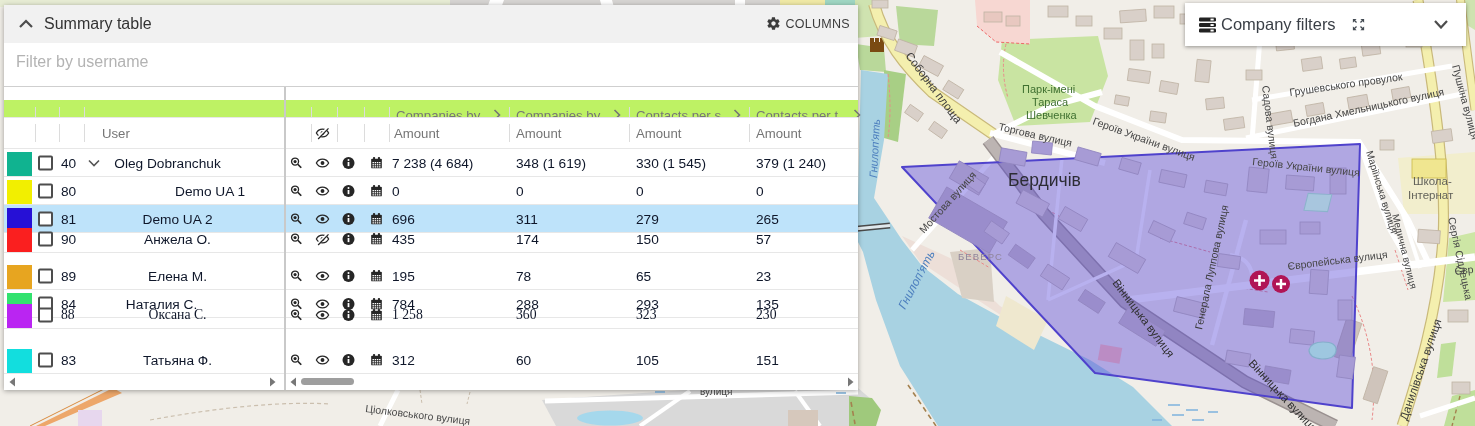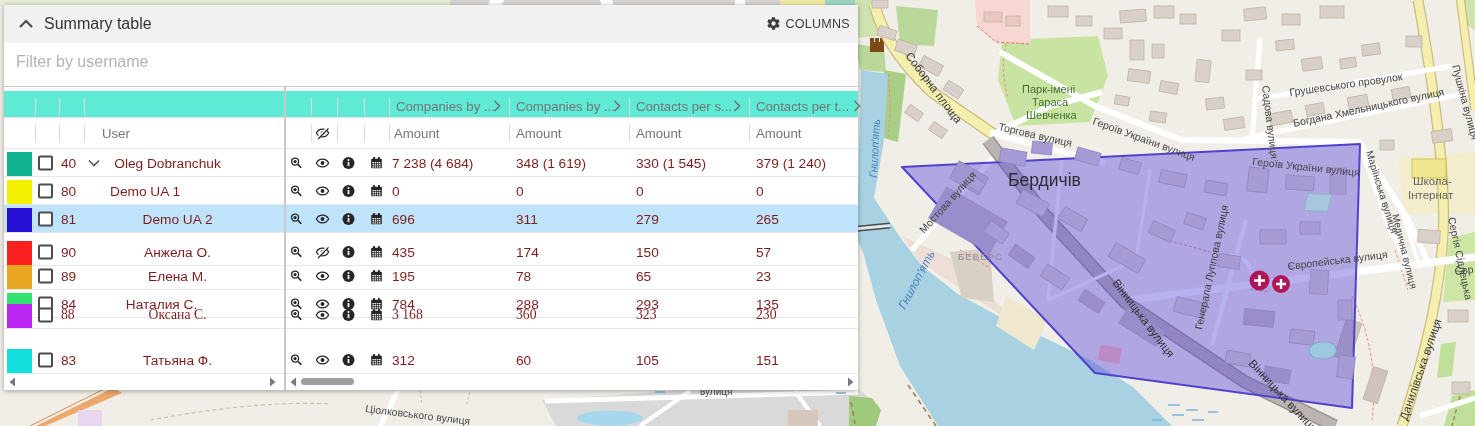--- a/index.html
+++ b/index.html
@@ -5,21 +5,21 @@
   html,body{margin:0;padding:0;}
   #stage{position:relative;width:1475px;height:426px;overflow:hidden;font-family:"Liberation Sans",sans-serif;background:#f1eee8;}
   #map{position:absolute;left:0;top:0;}
   .ctrl{position:absolute;background:#fff;box-shadow:0 1px 4px rgba(0,0,0,0.4);display:flex;align-items:center;}
   .panel{position:absolute;left:4px;top:5px;width:854px;height:385px;background:#fff;box-shadow:0 1px 5px rgba(0,0,0,0.35);}
   .phead{position:absolute;left:0;top:0;width:100%;height:38px;background:#f1f1f1;}
   .ptitle{position:absolute;left:40px;top:10px;font-size:16px;color:#333;}
   .pcols{position:absolute;right:8px;top:11px;font-size:12.5px;color:#3c3c3c;letter-spacing:0.3px;}
   .filter{position:absolute;left:12px;top:48px;font-size:16px;color:#b3b3b3;}
   .row{position:absolute;left:0;width:854px;height:28.2px;}
-  .cell{position:absolute;font-size:13.7px;color:#7f1d1d;top:50%;transform:translateY(-50%);white-space:nowrap;}
+  .cell{position:absolute;font-size:13.7px;color:#0f172a;top:50%;transform:translateY(-50%);white-space:nowrap;}
   .hcell{position:absolute;font-size:13.2px;color:#757575;top:50%;transform:translateY(-50%);white-space:nowrap;}
   .sw{position:absolute;left:3px;width:25px;top:3px;height:25.2px;}
   .cb{position:absolute;left:33.5px;top:50%;transform:translateY(-50%);width:11.5px;height:11px;border:2.5px solid #4d4d4d;border-radius:2px;background:#fff;}
   .sep{position:absolute;height:1px;background:#e7e7e7;left:0;width:854px;}
   .tick{position:absolute;width:1px;background:#dcdcdc;}
   .vdiv{position:absolute;left:280px;top:82px;width:1.5px;height:303px;background:#c9c9c9;}
   .ic{position:absolute;top:50%;transform:translateY(-50%);}
 </style>
 </head>
 <body>
@@ -273,21 +273,21 @@
           <polyline points="2,8 8,2 14,8" fill="none" stroke="#4d4d4d" stroke-width="2.2"></polyline>
         </svg>
     <div class="ptitle">Summary table</div>
     <div class="pcols"><svg width="15" height="15" viewBox="0 0 24 24" style="vertical-align:-3px;margin-right:4px">
             <path fill="#3c3c3c" d="M19.4 13c0-.3.1-.6.1-1s0-.7-.1-1l2.1-1.6c.2-.2.2-.4.1-.6l-2-3.5c-.1-.2-.4-.3-.6-.2l-2.5 1c-.5-.4-1.1-.7-1.7-1L14.4 2.4c0-.2-.2-.4-.5-.4h-4c-.2 0-.4.2-.5.4L9 5.1c-.6.2-1.2.6-1.7 1l-2.5-1c-.2-.1-.5 0-.6.2l-2 3.5c-.1.2-.1.4.1.6L4.5 11c0 .3-.1.6-.1 1s0 .7.1 1l-2.1 1.6c-.2.2-.2.4-.1.6l2 3.5c.1.2.4.3.6.2l2.5-1c.5.4 1.1.7 1.7 1l.4 2.6c0 .2.2.4.5.4h4c.2 0 .4-.2.5-.4l.4-2.6c.6-.2 1.2-.6 1.7-1l2.5 1c.2.1.5 0 .6-.2l2-3.5c.1-.2.1-.4-.1-.6L19.4 13zM12 15.5c-1.9 0-3.5-1.6-3.5-3.5s1.6-3.5 3.5-3.5 3.5 1.6 3.5 3.5-1.6 3.5-3.5 3.5z"></path>
           </svg>COLUMNS</div>
   </div>
   <div class="filter">Filter by username</div>
   <div style="position:absolute;left:0;top:81px;width:854px;height:1px;background:#cfcfcf"></div>
   <div id="tbl">
-        <div class="row" style="top:86px;height:30px;background:#5eead4">
+        <div class="row" style="top:95px;height:30px;background:#bef264">
           <div class="tick" style="left:30.5px;top:7px;height:17px"></div>
           <div class="tick" style="left:55px;top:7px;height:17px"></div>
           <div class="tick" style="left:80px;top:7px;height:17px"></div>
           <div class="tick" style="left:306.5px;top:7px;height:17px"></div>
           <div class="tick" style="left:332.5px;top:7px;height:17px"></div>
           <div class="tick" style="left:359.5px;top:7px;height:17px"></div>
           <div class="tick" style="left:384.5px;top:7px;height:17px"></div>
           <div class="tick" style="left:504.5px;top:7px;height:17px"></div>
           <div class="tick" style="left:624.5px;top:7px;height:17px"></div>
           <div class="tick" style="left:744.5px;top:7px;height:17px"></div>
@@ -378,21 +378,21 @@
           <div class="cell" style="left:388px">7 238 (4 684)</div>
           <div class="cell" style="left:512px">348 (1 619)</div>
           <div class="cell" style="left:632px">330 (1 545)</div>
           <div class="cell" style="left:752px">379 (1 240)</div>
           <div class="sep" style="bottom:0"></div>
         </div>
         <div class="row" style="top:172px;">
           <div class="sw" style="background:#f2ef00"></div>
           <div class="cb"></div>
           <div class="cell" style="left:57px">80</div>
-          <div class="cell" style="left:106px;width:135px;text-align:left;transform:translateY(-50%)">Demo UA 1</div>
+          <div class="cell" style="left:106px;width:135px;text-align:right;transform:translateY(-50%)">Demo UA 1</div>
           <svg class="ic" style="left:285px" width="15" height="15" viewBox="0 0 24 24">
             <circle cx="9.7" cy="9.7" r="5.6" fill="none" stroke="#262626" stroke-width="2.1"></circle>
             <circle cx="9.7" cy="9.7" r="2.5" fill="#262626"></circle>
             <line x1="14" y1="14" x2="19.6" y2="19.6" stroke="#262626" stroke-width="2.8"></line>
           </svg>
           <svg class="ic" style="left:311px" width="15" height="15" viewBox="0 0 24 24">
             <path d="M12,5.8 C7.6,5.8 4,8.4 2.2,12 C4,15.6 7.6,18.2 12,18.2 C16.4,18.2 20,15.6 21.8,12 C20,8.4 16.4,5.8 12,5.8 Z" fill="none" stroke="#262626" stroke-width="2"></path>
             <circle cx="12" cy="12" r="3.1" fill="#262626"></circle>
           </svg>
           <svg class="ic" style="left:337px" width="15" height="15" viewBox="0 0 24 24">
@@ -464,21 +464,21 @@
               <rect x="12.6" y="17.2" width="2.3" height="2"></rect>
               <rect x="16.1" y="17.2" width="2.3" height="2"></rect>
             </g>
           </svg>
           <div class="cell" style="left:388px">696</div>
           <div class="cell" style="left:512px">311</div>
           <div class="cell" style="left:632px">279</div>
           <div class="cell" style="left:752px">265</div>
           <div class="sep" style="bottom:0"></div>
         </div>
-        <div class="row" style="top:233px;text-decoration:underline;">
+        <div class="row" style="top:220px;text-decoration:underline;">
           <div class="sw" style="background:#fa1f1f"></div>
           <div class="cb"></div>
           <div class="cell" style="left:57px">90</div>
           <div class="cell" style="left:106px;width:135px;text-align:center;transform:translateY(-50%)">Анжела О.</div>
           <svg class="ic" style="left:285px" width="15" height="15" viewBox="0 0 24 24">
             <circle cx="9.7" cy="9.7" r="5.6" fill="none" stroke="#262626" stroke-width="2.1"></circle>
             <circle cx="9.7" cy="9.7" r="2.5" fill="#262626"></circle>
             <line x1="14" y1="14" x2="19.6" y2="19.6" stroke="#262626" stroke-width="2.8"></line>
           </svg>
           <svg class="ic" style="left:311px" width="15" height="15" viewBox="0 0 24 24">
@@ -640,21 +640,21 @@
               <rect x="5.6" y="13.8" width="2.3" height="2"></rect>
               <rect x="9.1" y="13.8" width="2.3" height="2"></rect>
               <rect x="12.6" y="13.8" width="2.3" height="2"></rect>
               <rect x="16.1" y="13.8" width="2.3" height="2"></rect>
               <rect x="5.6" y="17.2" width="2.3" height="2"></rect>
               <rect x="9.1" y="17.2" width="2.3" height="2"></rect>
               <rect x="12.6" y="17.2" width="2.3" height="2"></rect>
               <rect x="16.1" y="17.2" width="2.3" height="2"></rect>
             </g>
           </svg>
-          <div class="cell" style="left:388px">3 168</div>
+          <div class="cell" style="left:388px">1 258</div>
           <div class="cell" style="left:512px">360</div>
           <div class="cell" style="left:632px">323</div>
           <div class="cell" style="left:752px">230</div>
           <div class="sep" style="bottom:0"></div>
         </div>
         <div class="row" style="top:341.20000000000005px;">
           <div class="sw" style="background:#12dede"></div>
           <div class="cb"></div>
           <div class="cell" style="left:57px">83</div>
           <div class="cell" style="left:106px;width:135px;text-align:center;transform:translateY(-50%)">Татьяна Ф.</div>
@@ -711,13 +711,34 @@
           <div style="position:absolute;left:297px;top:3.5px;width:53px;height:7px;background:#9e9e9e;border-radius:4px"></div>
           <svg style="position:absolute;left:842px;top:2.5px" width="9" height="10" viewBox="0 0 9 10">
             <polygon points="2,0.5 2,9.5 7.5,5" fill="#777"></polygon>
           </svg>
         </div>
       </div>
   <div class="vdiv"></div>
 </div>
 
 
+<div class="ctrl" id="cfBox" style="left:1185px;top:3px;width:281px;height:43px;">
+  <svg style="margin-left:14px" width="17" height="16" viewBox="0 0 17 16">
+    <g fill="#222">
+      <rect x="0" y="0.5" width="17" height="4" rx="1.2"></rect>
+          <rect x="0" y="6" width="17" height="4" rx="1.2"></rect>
+          <rect x="0" y="11.5" width="17" height="4" rx="1.2"></rect>
+    </g>
+    <g fill="#fff">
+          <rect x="11.5" y="1.6" width="3.2" height="1.9"></rect>
+          <rect x="11.5" y="7.1" width="3.2" height="1.9"></rect>
+          <rect x="11.5" y="12.6" width="3.2" height="1.9"></rect>
+        </g>
+  </svg>
+  <span style="font-size:16.5px;color:#3a3f46;margin-left:5px">Company filters</span>
+  <svg style="margin-left:15px" width="15" height="15" viewBox="0 0 24 24">
+        <path fill="#434a52" d="M15 3l2.3 2.3-2.89 2.87 1.42 1.42L18.7 6.7 21 9V3h-6zM3 9l2.3-2.3 2.87 2.89 1.42-1.42L6.7 5.3 9 3H3v6zm6 12l-2.3-2.3 2.89-2.87-1.42-1.42L5.3 17.3 3 15v6h6zm12-6l-2.3 2.3-2.87-2.89-1.42 1.42 2.89 2.87L15 21h6v-6z"></path>
+      </svg>
+  <svg style="position:absolute;right:18px" width="14" height="9" viewBox="0 0 14 9">
+        <polyline points="1,1 7,7.5 13,1" fill="none" stroke="#4d4d4d" stroke-width="2.2"></polyline>
+      </svg>
 </div>
+</div>
 
 </body></html>

